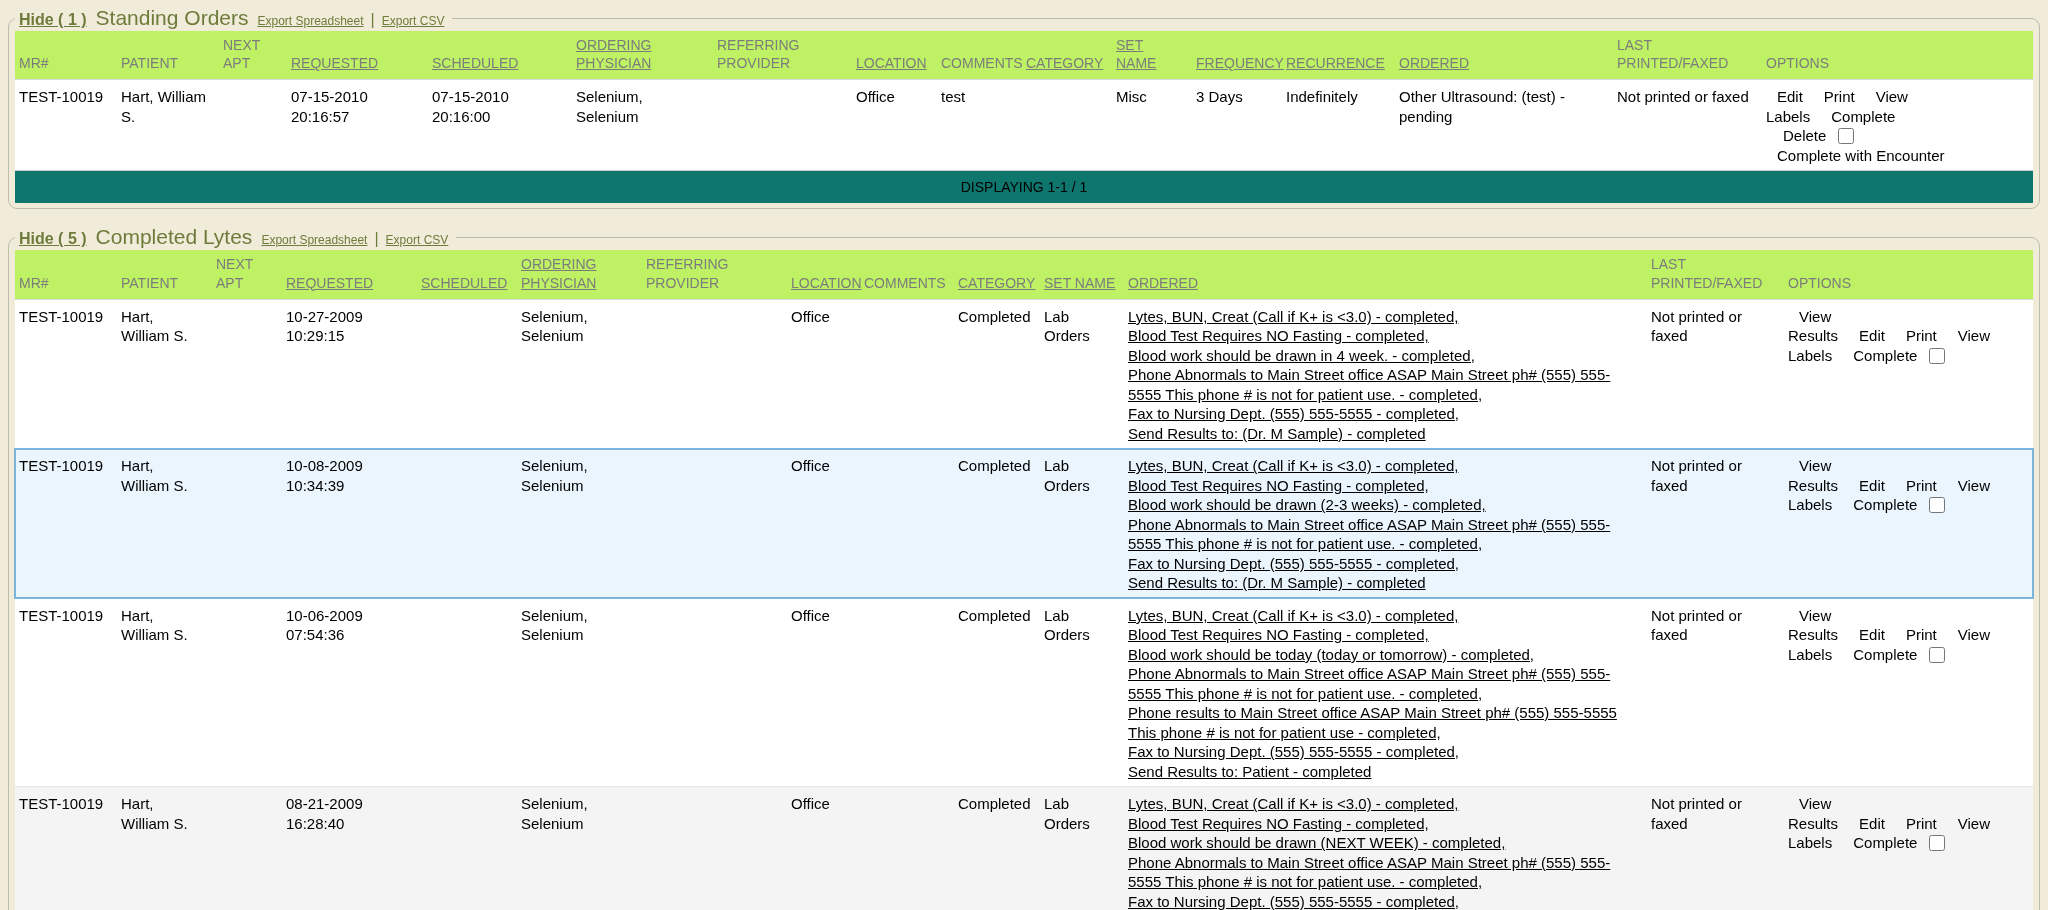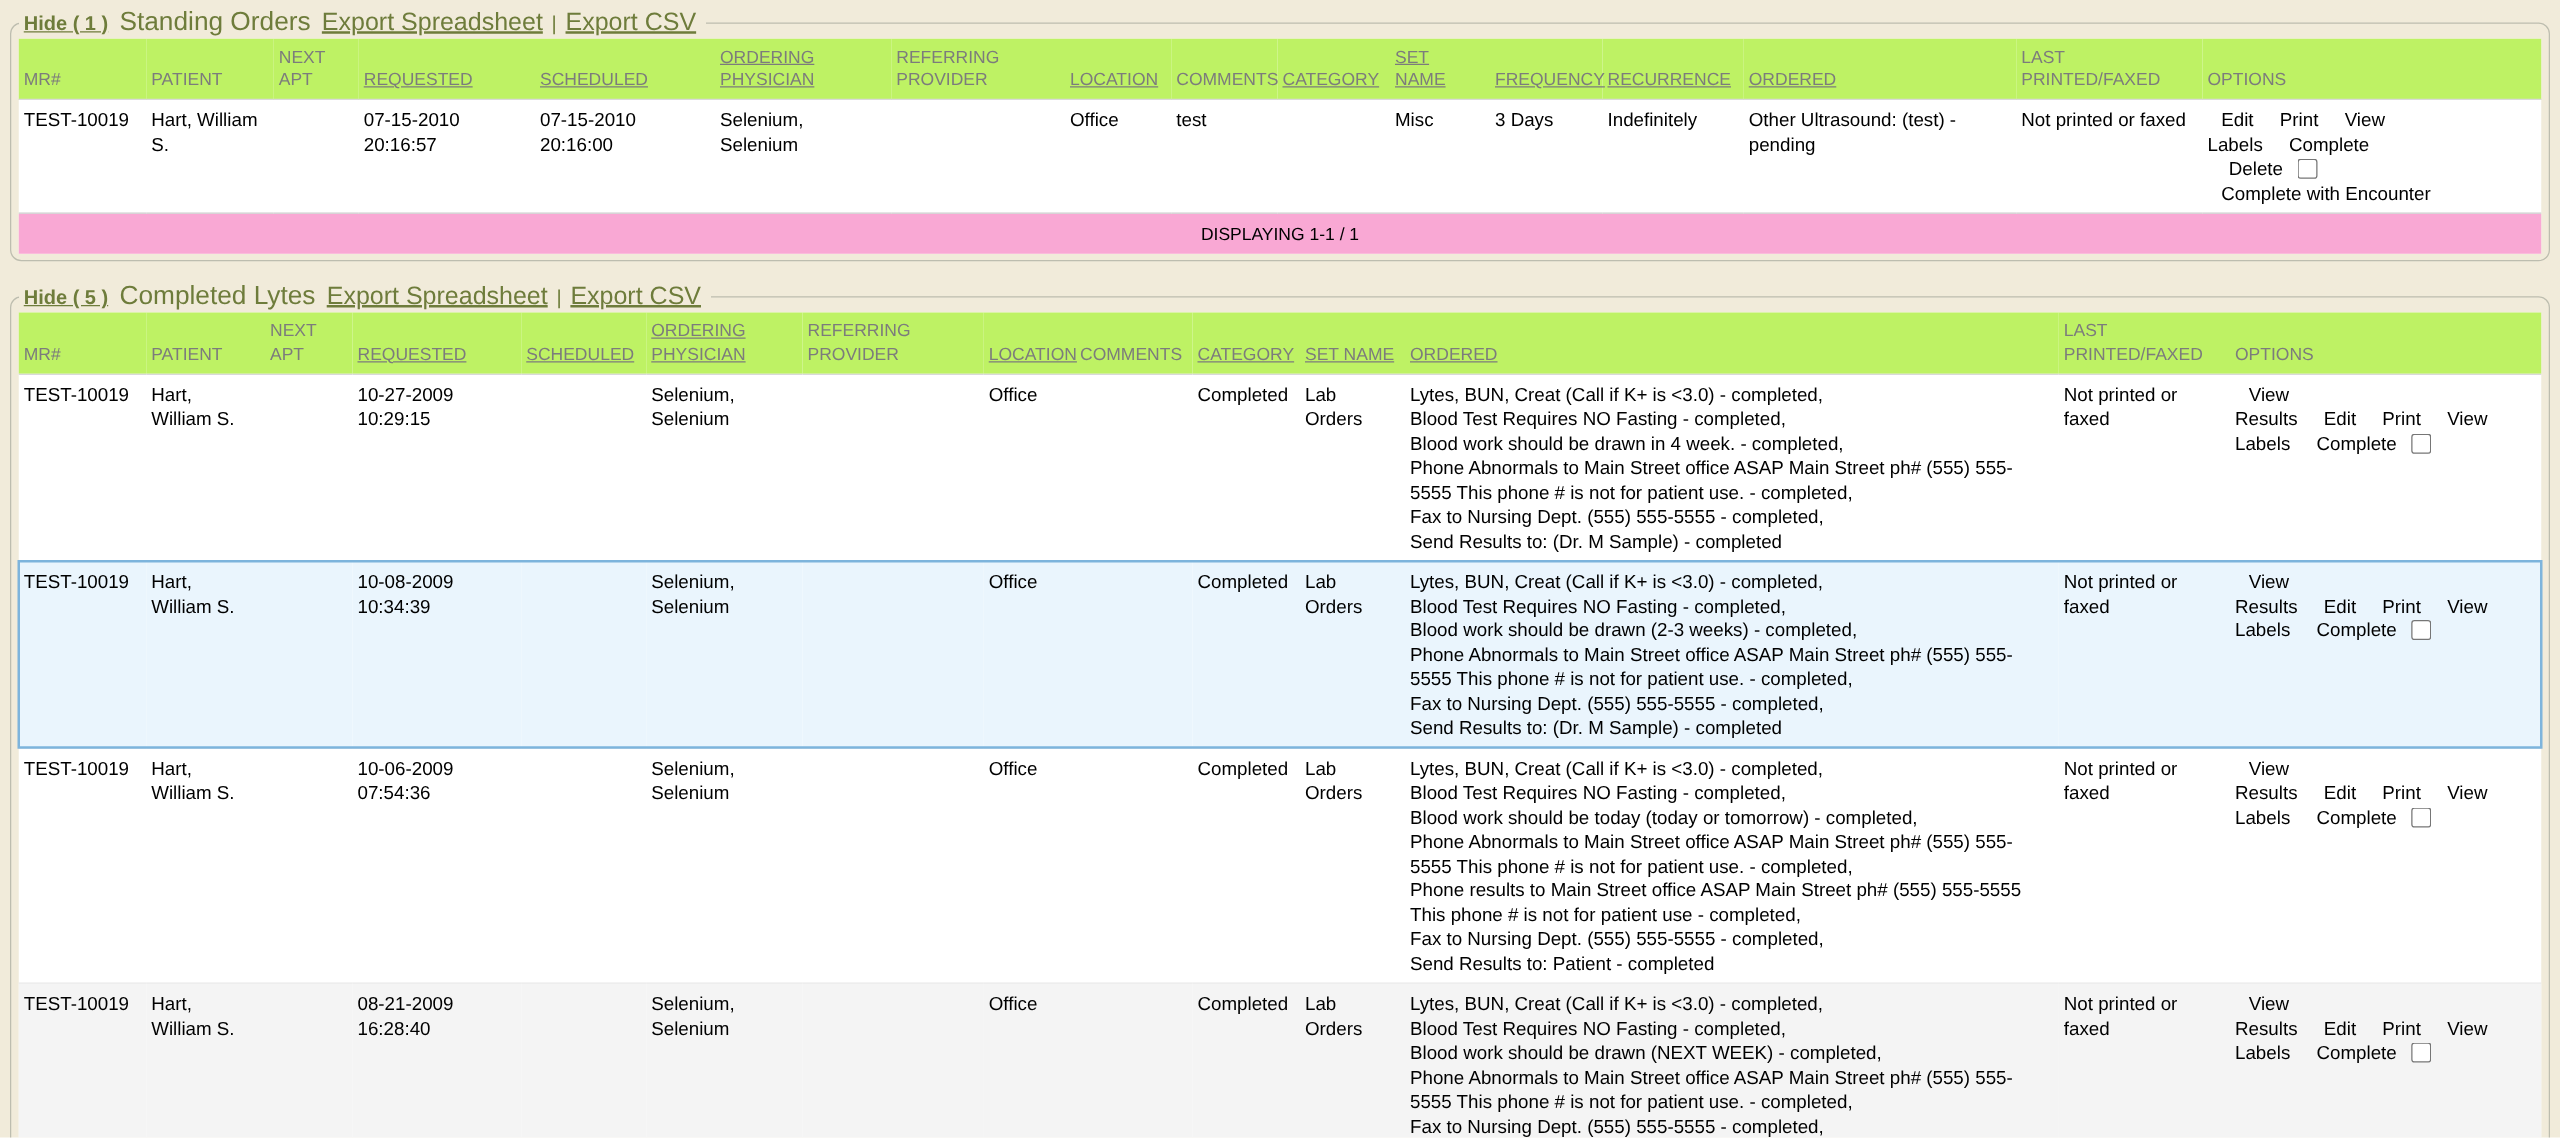--- a/index.html
+++ b/index.html
@@ -12,21 +12,21 @@
   fieldset.orders{
     margin:6px 8px 2px 8px;
     border:1px solid #bdbdaf;
     border-radius:9px;
     padding:1px 6px 5px 6px;
     background:transparent;
   }
   legend{padding:0 8px 0 4px;white-space:nowrap;}
   legend a.hide-link{color:#6e7c3b;font-size:16px;font-weight:bold;text-decoration:underline;cursor:pointer;}
   legend span.sec-title{color:#6e7c3b;font-size:21px;margin:0 9px 0 9px;}
-  legend a.export-link{color:#6e7c3b;font-size:20px;text-decoration:underline;cursor:pointer;}
+  legend a.export-link{color:#6e7c3b;font-size:12px;text-decoration:underline;cursor:pointer;}
   legend span.sep{color:#6e7c3b;font-size:16px;margin:0 7px;}
 
   table.orders-table{
     width:100%;
     border-collapse:collapse;
     table-layout:fixed;
     background:#fff;
     font-size:15px;
   }
   table.orders-table thead th{
@@ -50,26 +50,26 @@
   }
   table.orders-table tbody tr:first-child td{border-top:none;}
   tr.row-alt td{background:#f4f4f4;}
   tr.row-selected{outline:2px solid #7db4dc;outline-offset:-1px;}
   tr.row-selected td{background:#eaf5fd;}
   table.orders-table tfoot td{
     border-top:1px solid #cccccc;
     text-align:center;
     font-size:14px;
     padding:8px 4px;
-    background:#f9a8d4;
+    background:#0f766e;
   }
   .opt a{color:#000;text-decoration:none;margin-right:10px;cursor:pointer;margin-left:11px;}
   .opt .line2{margin-left:6px;}
   .opt input[type=checkbox]{width:16px;height:16px;margin:0 0 0 2px;vertical-align:-3px;}
-  .ordered-list div{white-space:normal;}
+  .ordered-list div{white-space:normal;text-decoration:underline;}
 </style>
 </head>
 <body>
 
 <fieldset class="orders">
   <legend>
     <a class="hide-link">Hide ( 1 )</a><span class="sec-title">Standing Orders</span><a class="export-link">Export Spreadsheet</a><span class="sep">|</span><a class="export-link">Export CSV</a>
   </legend>
   <table class="orders-table">
     <colgroup>

